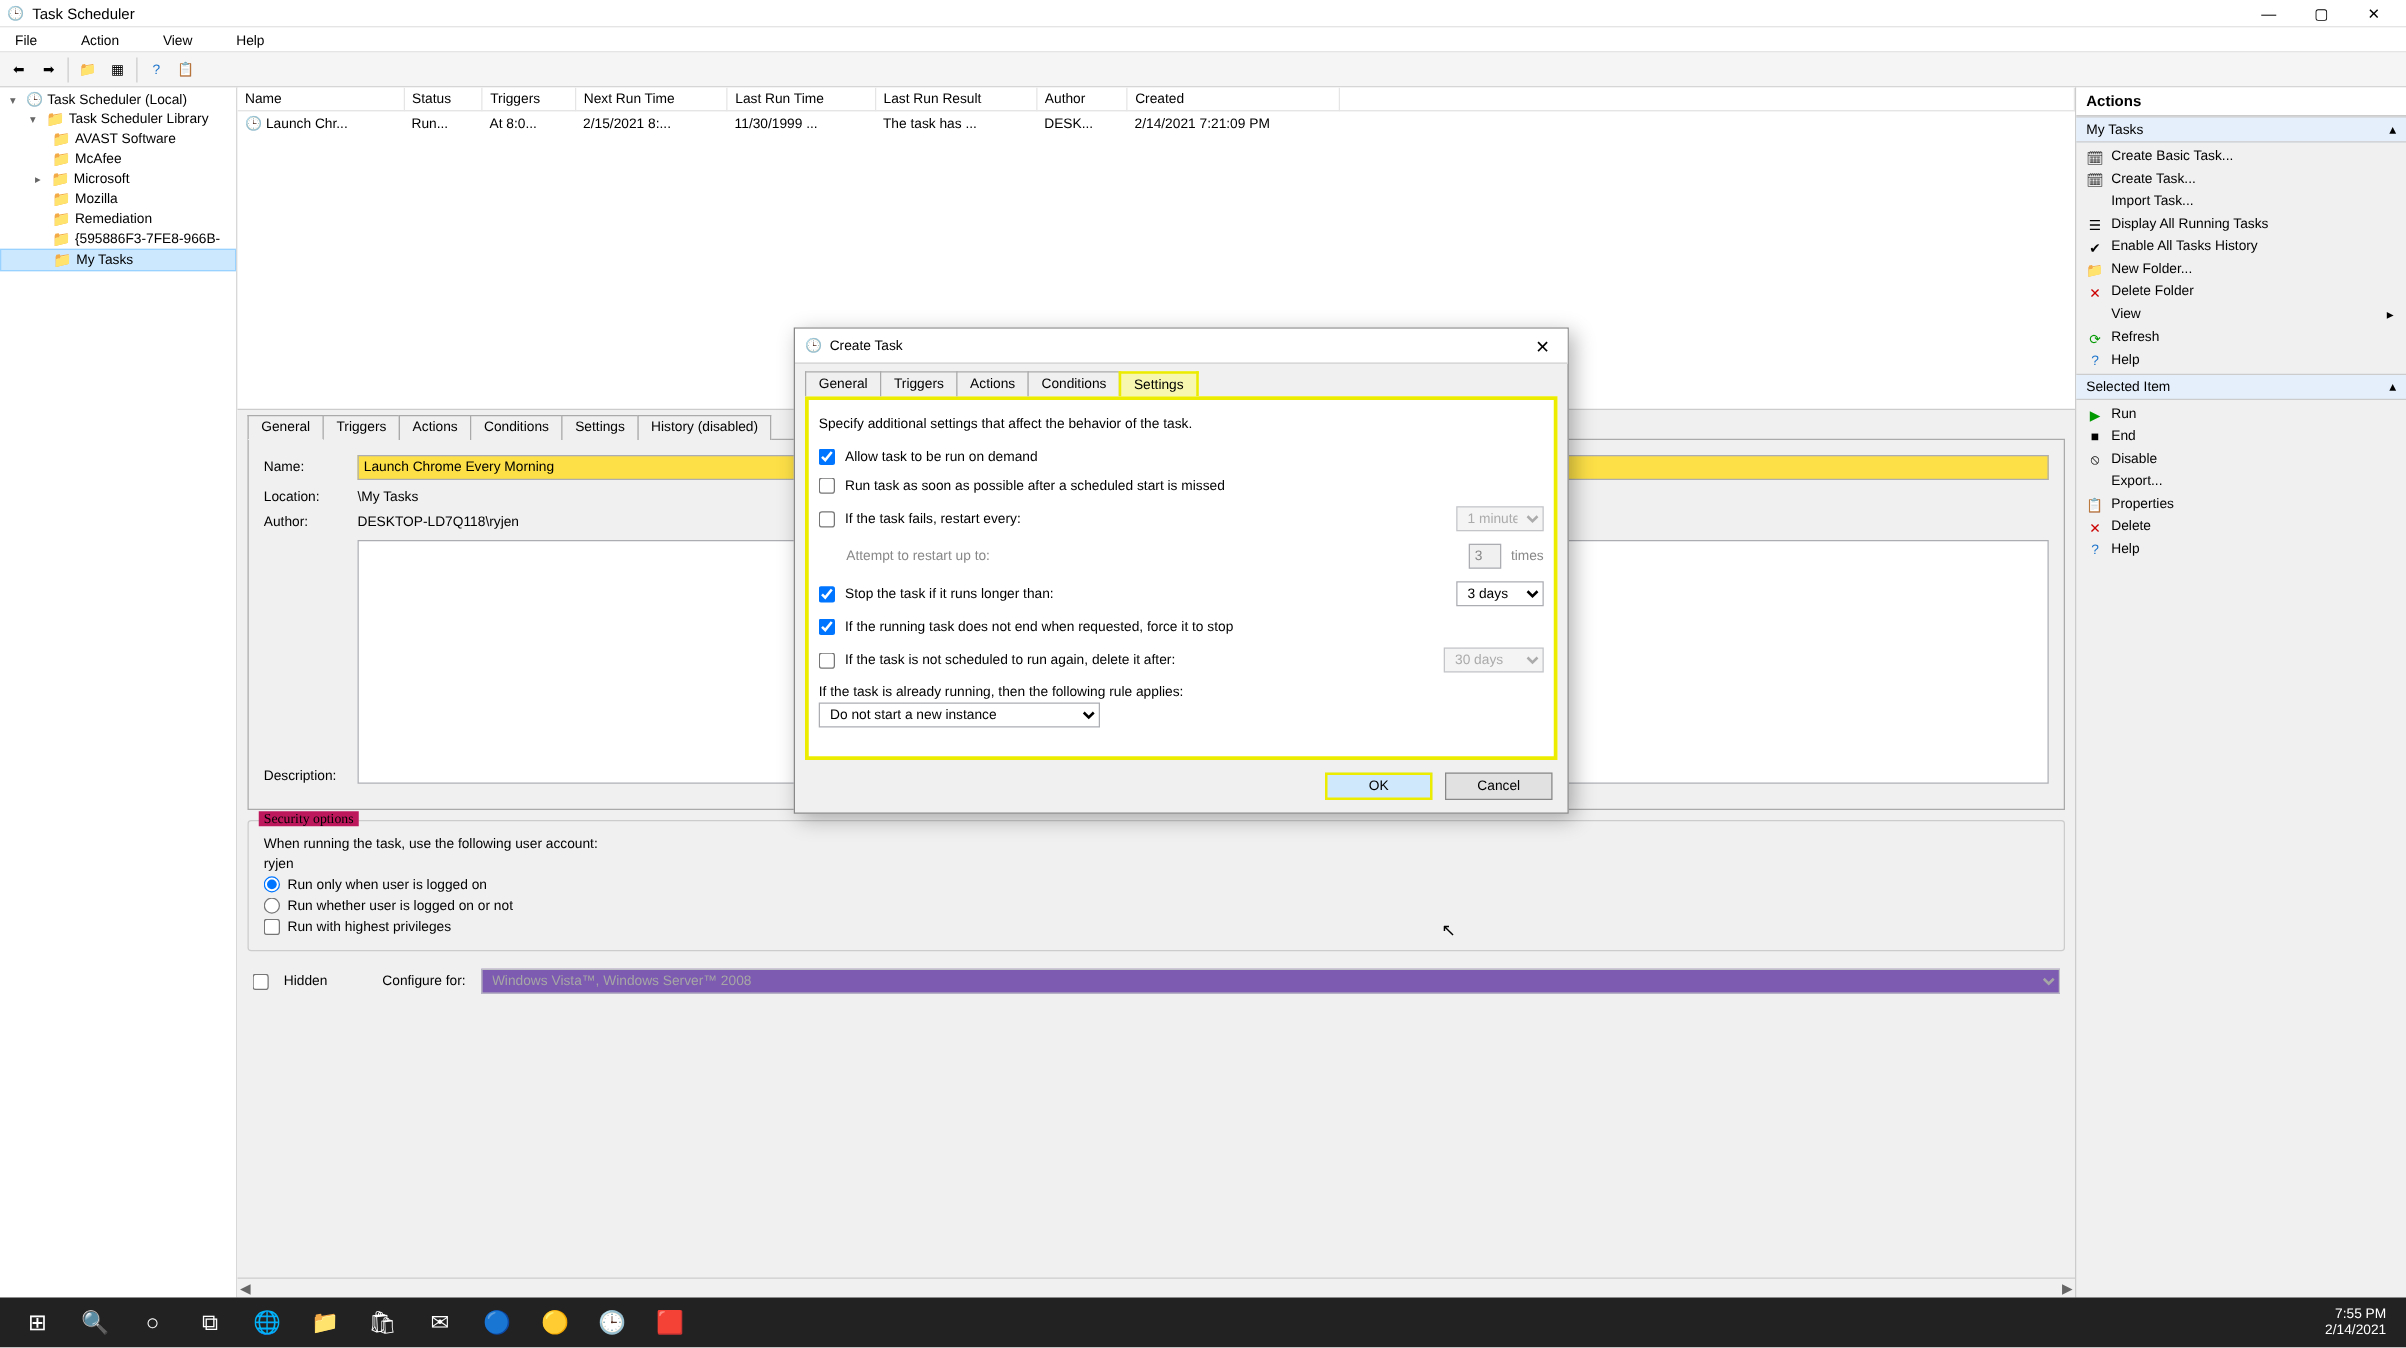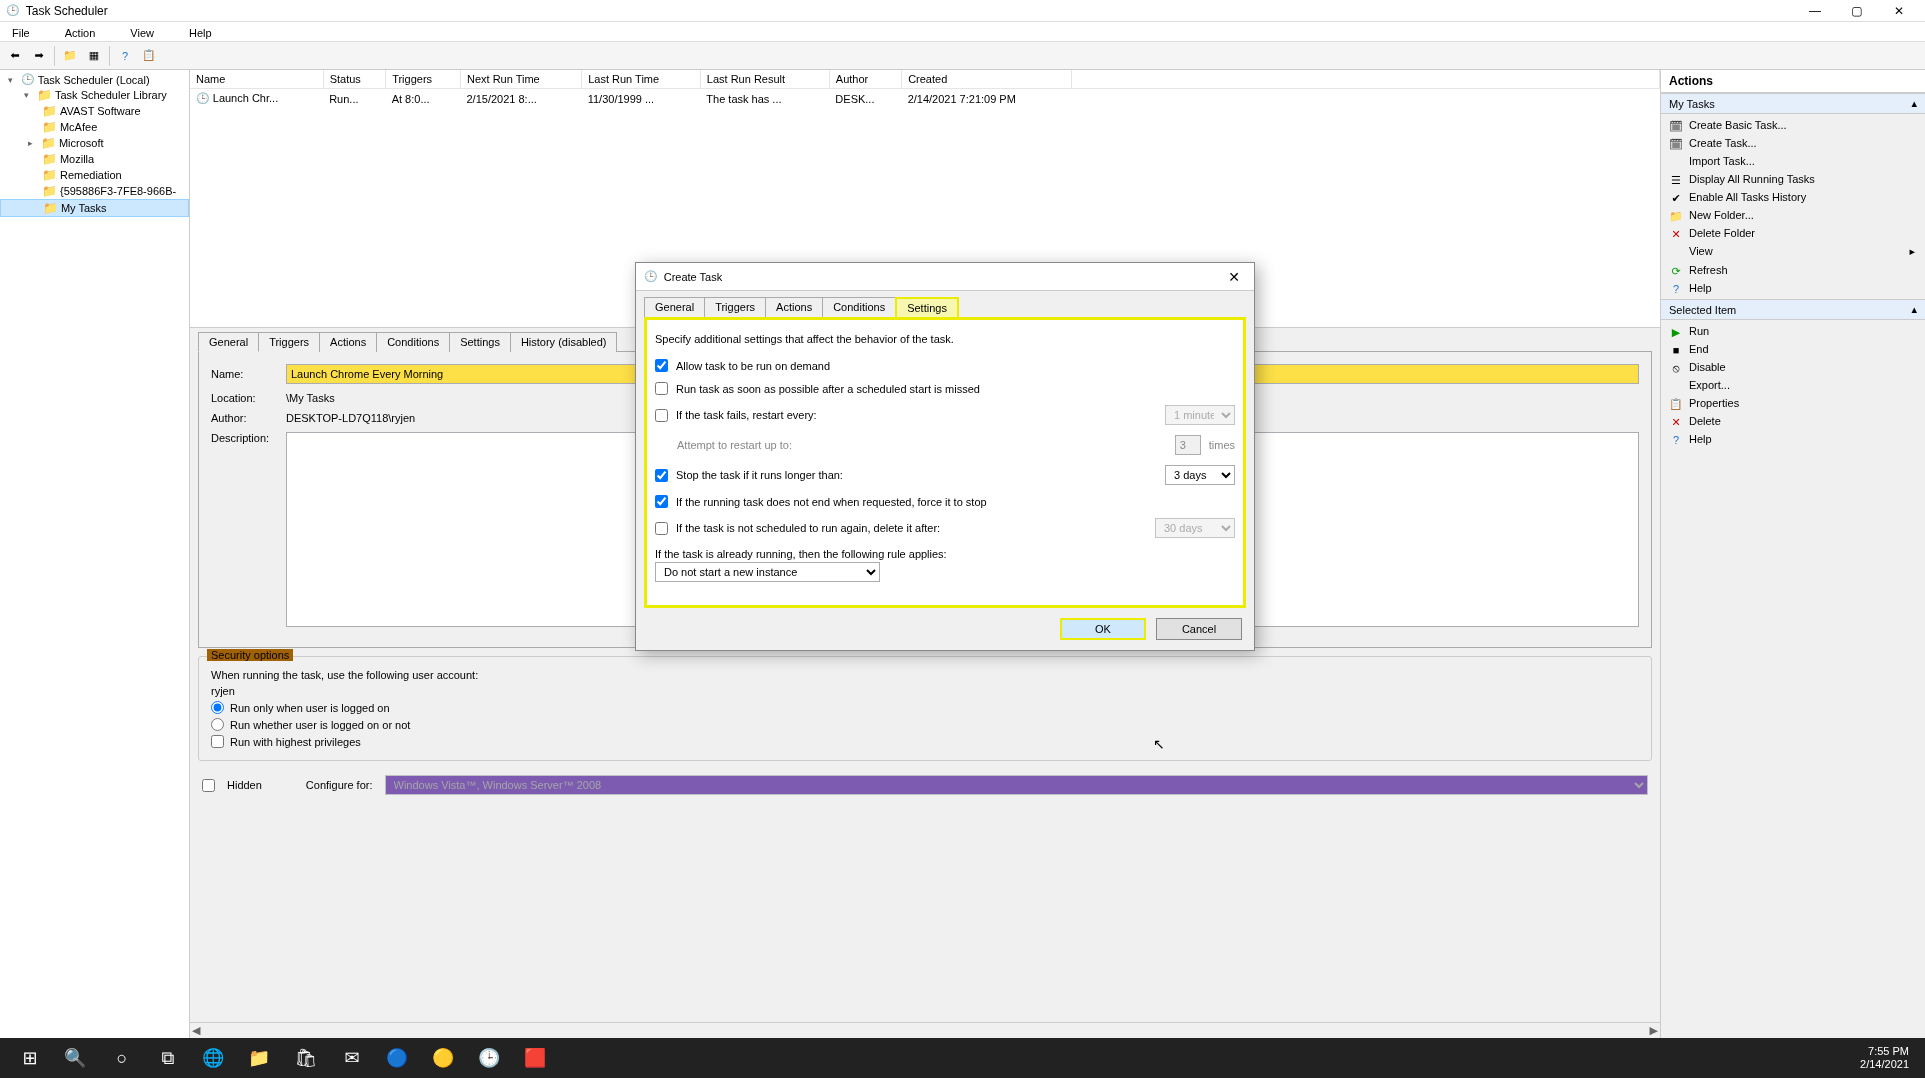--- a/index.html
+++ b/index.html
@@ -42,21 +42,21 @@
 .detail-tabs { display: flex; padding: 4px 8px 0 8px; }
 .detail-tab { padding: 3px 10px; border: 1px solid #aaa; border-bottom: none; background: #f0f0f0; margin-right: -1px; cursor: default; }
 .detail-tab.active { background: #f0f0f0; border-bottom: 1px solid #f0f0f0; position: relative; z-index: 2; }
 .detail-body { border: 1px solid #aaa; margin: 0 8px 8px 8px; padding: 12px; background: #f0f0f0; margin-top: -1px; }
 .detail-row { display: flex; align-items: center; margin-bottom: 8px; }
 .detail-label { width: 75px; }
 .detail-input { flex: 1; border: 1px solid #abadb3; padding: 2px 4px; background: #fde047; height: 20px; }
 .detail-textarea { flex: 1; border: 1px solid #abadb3; background: #fff; height: 195px; }
 
 .security-group { border: 1px solid #ccc; margin: 8px; padding: 8px 12px; border-radius: 3px; position: relative; }
-.security-group .legend { position: absolute; top: -8px; left: 8px; background: #a16207; padding: 0 4px; }
+.security-group .legend { position: absolute; top: -8px; left: 8px; background: #be185d; padding: 0 4px; font-family: Liberation Serif, serif; }
 .security-row { margin: 4px 0; display: flex; align-items: center; gap: 6px; }
 .configure-row { display: flex; align-items: center; padding: 6px 12px; gap: 12px; }
 
 .actions-panel { width: 265px; background: #f0f0f0; border-left: 1px solid #ccc; display: flex; flex-direction: column; }
 .actions-header { background: #fff; padding: 4px 8px; font-weight: bold; border-bottom: 1px solid #ccc; font-size: 12px; }
 .actions-section-header { background: #e5effb; padding: 3px 8px; border-top: 1px solid #ccc; border-bottom: 1px solid #ccc; display: flex; justify-content: space-between; align-items: center; }
 .actions-list { padding: 2px 0; }
 .action-item { padding: 3px 8px 3px 28px; cursor: default; position: relative; }
 .action-item .aicon { position: absolute; left: 8px; top: 3px; width: 14px; height: 14px; display: flex; align-items: center; justify-content: center; font-size: 11px; }
 
@@ -220,21 +220,21 @@
           <input class="detail-input" value="Launch Chrome Every Morning" style="">
         </div>
         <div class="detail-row">
           <div class="detail-label">Location:</div>
           <div>\My Tasks</div>
         </div>
         <div class="detail-row">
           <div class="detail-label">Author:</div>
           <div>DESKTOP-LD7Q118\ryjen</div>
         </div>
-        <div class="detail-row" style="align-items:flex-start">
+        <div class="detail-row" style="align-items:flex-end">
           <div class="detail-label">Description:</div>
           <div class="detail-textarea"></div>
         </div>
       </div>
 
       <div class="security-group">
         <div class="legend">Security options</div>
         <div class="security-row">When running the task, use the following user account:</div>
         <div class="security-row">ryjen</div>
         <div class="security-row">

